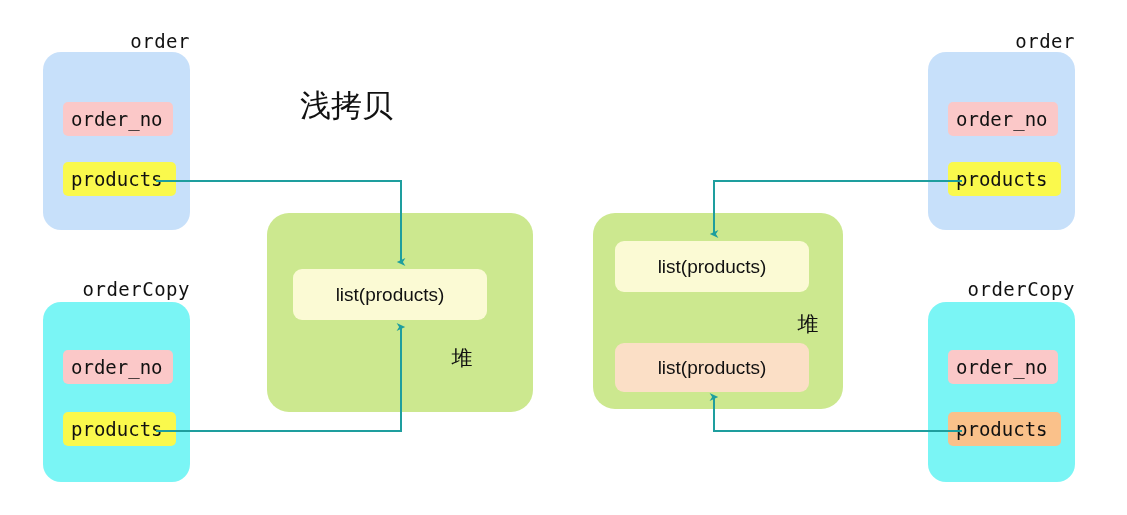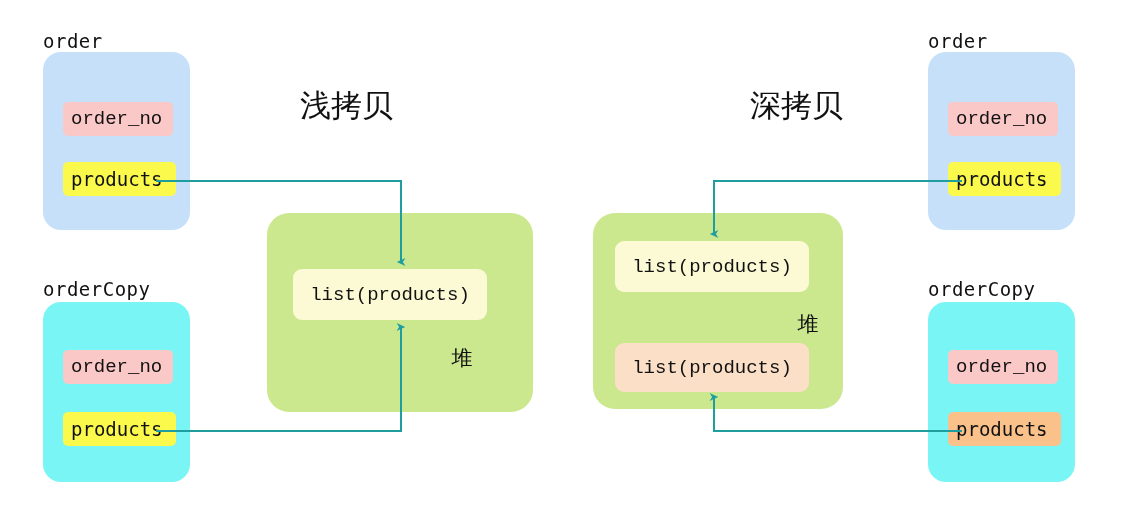--- a/index.html
+++ b/index.html
@@ -8,52 +8,52 @@
     font-family:"DejaVu Sans Mono","Liberation Mono",monospace;
     -webkit-font-smoothing:antialiased;
   }
   .stage{position:absolute;left:0;top:0;width:1127px;height:515px;}
   .abs{position:absolute;box-sizing:border-box;}
 
   
   .card-title{
     font-family:"DejaVu Sans Mono","Liberation Mono",monospace;
     font-size:19px;color:#111;letter-spacing:0.5px;
-    text-align:left;white-space:nowrap;
+    text-align:right;white-space:nowrap;
   }
   
   .section-title{
     font-family:"DejaVu Serif","Liberation Serif",serif;
     font-size:31px;color:#111;text-align:left;white-space:nowrap;
   }
   
   .card{border-radius:18px;}
   .card.blue{background:#C7E0FA;}
   .card.cyan{background:#7AF5F5;}
   
   .field{
     border-radius:5px;
     font-family:"DejaVu Sans Mono","Liberation Mono",monospace;
     font-size:19px;color:#111;
     display:flex;align-items:center;justify-content:flex-start;
     padding-left:8px;letter-spacing:0px;white-space:nowrap;
   }
-  .field.pink{background:#FBC8C8;font-family:Liberation Mono, monospace;}
+  .field.pink{background:#FBC8C8;}
   .field.yellow{background:#FAF94C;}
   .field.orange{background:#FAC18A;}
 
   
   .heap{background:#CCE88F;border-radius:22px;}
   .heap-label{
     font-family:"DejaVu Serif","Liberation Serif",serif;
     font-size:21px;color:#111;text-align:center;white-space:nowrap;
   }
   .listbox{
     border-radius:9px;
-    font-family:Liberation Mono, monospace;
+    font-family:Liberation Sans, sans-serif;
     font-size:19px;color:#111;
     display:flex;align-items:center;justify-content:center;
     white-space:nowrap;letter-spacing:0px;
   }
   .listbox.cream{background:#FBFAD4;}
   .listbox.peach{background:#FBDFC6;}
 
   svg.wires{position:absolute;left:0;top:0;width:1127px;height:515px;overflow:visible;}
 </style>
 </head>
@@ -75,21 +75,20 @@
   <div class="card cyan abs" style="left:43px;top:302px;width:147px;height:180px;">
     <div class="field pink abs" style="left:20px;top:48px;width:110px;height:34px;">order_no</div>
     <div class="field yellow abs" style="left:20px;top:110px;width:113px;height:34px;">products</div>
   </div>
 
   <div class="heap abs" style="left:267px;top:213px;width:266px;height:199px;">
     <div class="listbox cream abs" style="left:26px;top:56px;width:194px;height:51px;">list(products)</div>
     <div class="heap-label abs" style="left:175px;top:131px;width:40px;">堆</div>
   </div>
 
-  <div class="section-title abs" style="left:750px;top:85px;width:210px;">深拷贝</div>
 
   <div class="card-title abs" style="left:928px;top:30px;width:147px;">order</div>
 
   <div class="card blue abs" style="left:928px;top:52px;width:147px;height:178px;">
     <div class="field pink abs" style="left:20px;top:50px;width:110px;height:34px;">order_no</div>
     <div class="field yellow abs" style="left:20px;top:110px;width:113px;height:34px;">products</div>
   </div>
 
   <div class="card-title abs" style="left:928px;top:278px;width:147px;">orderCopy</div>
 

